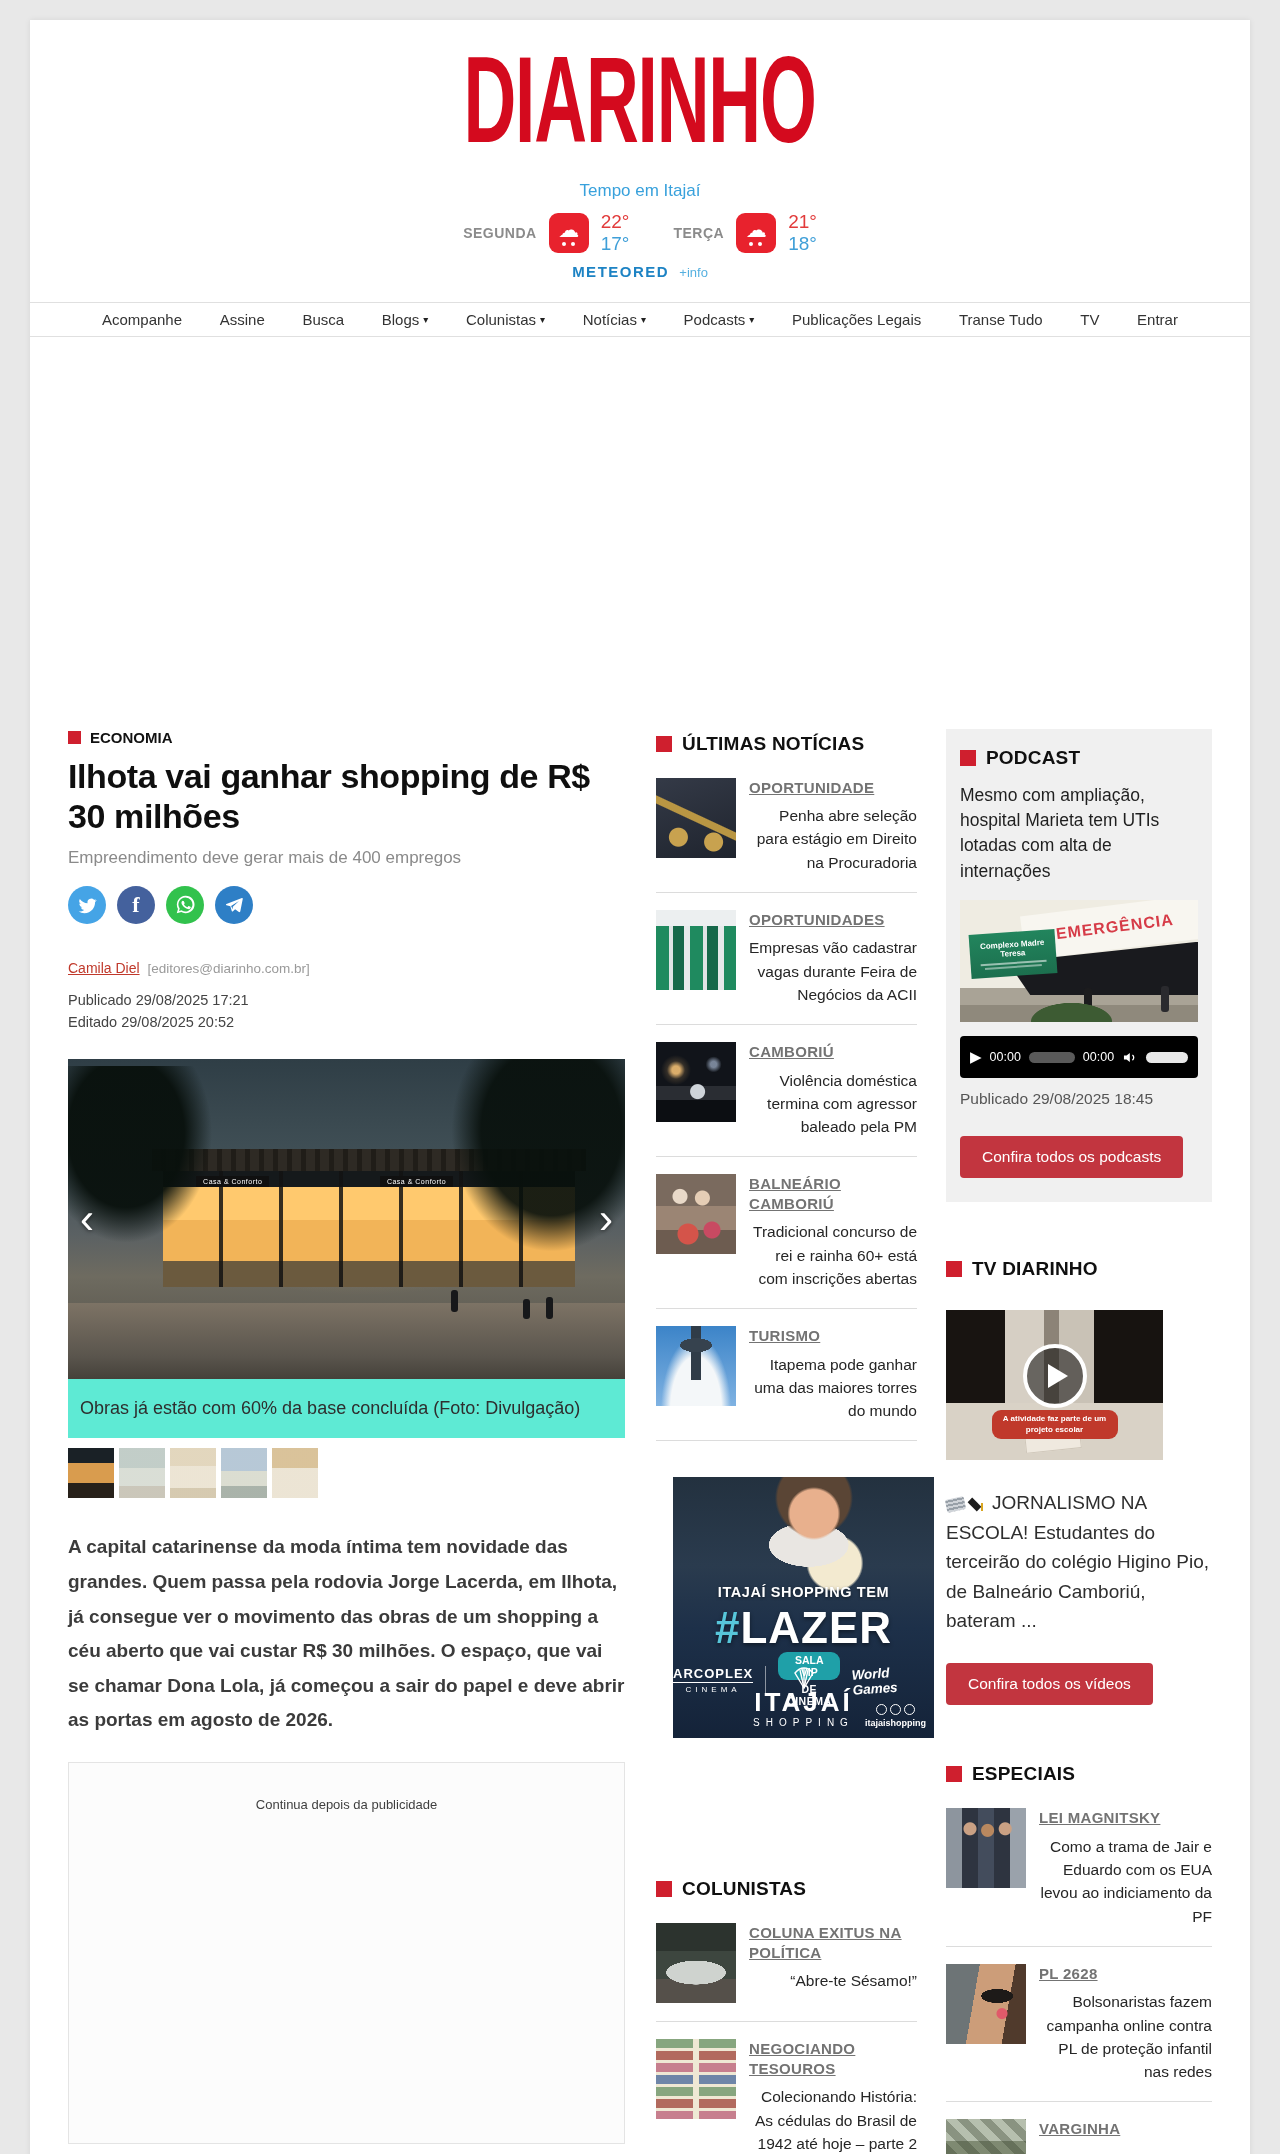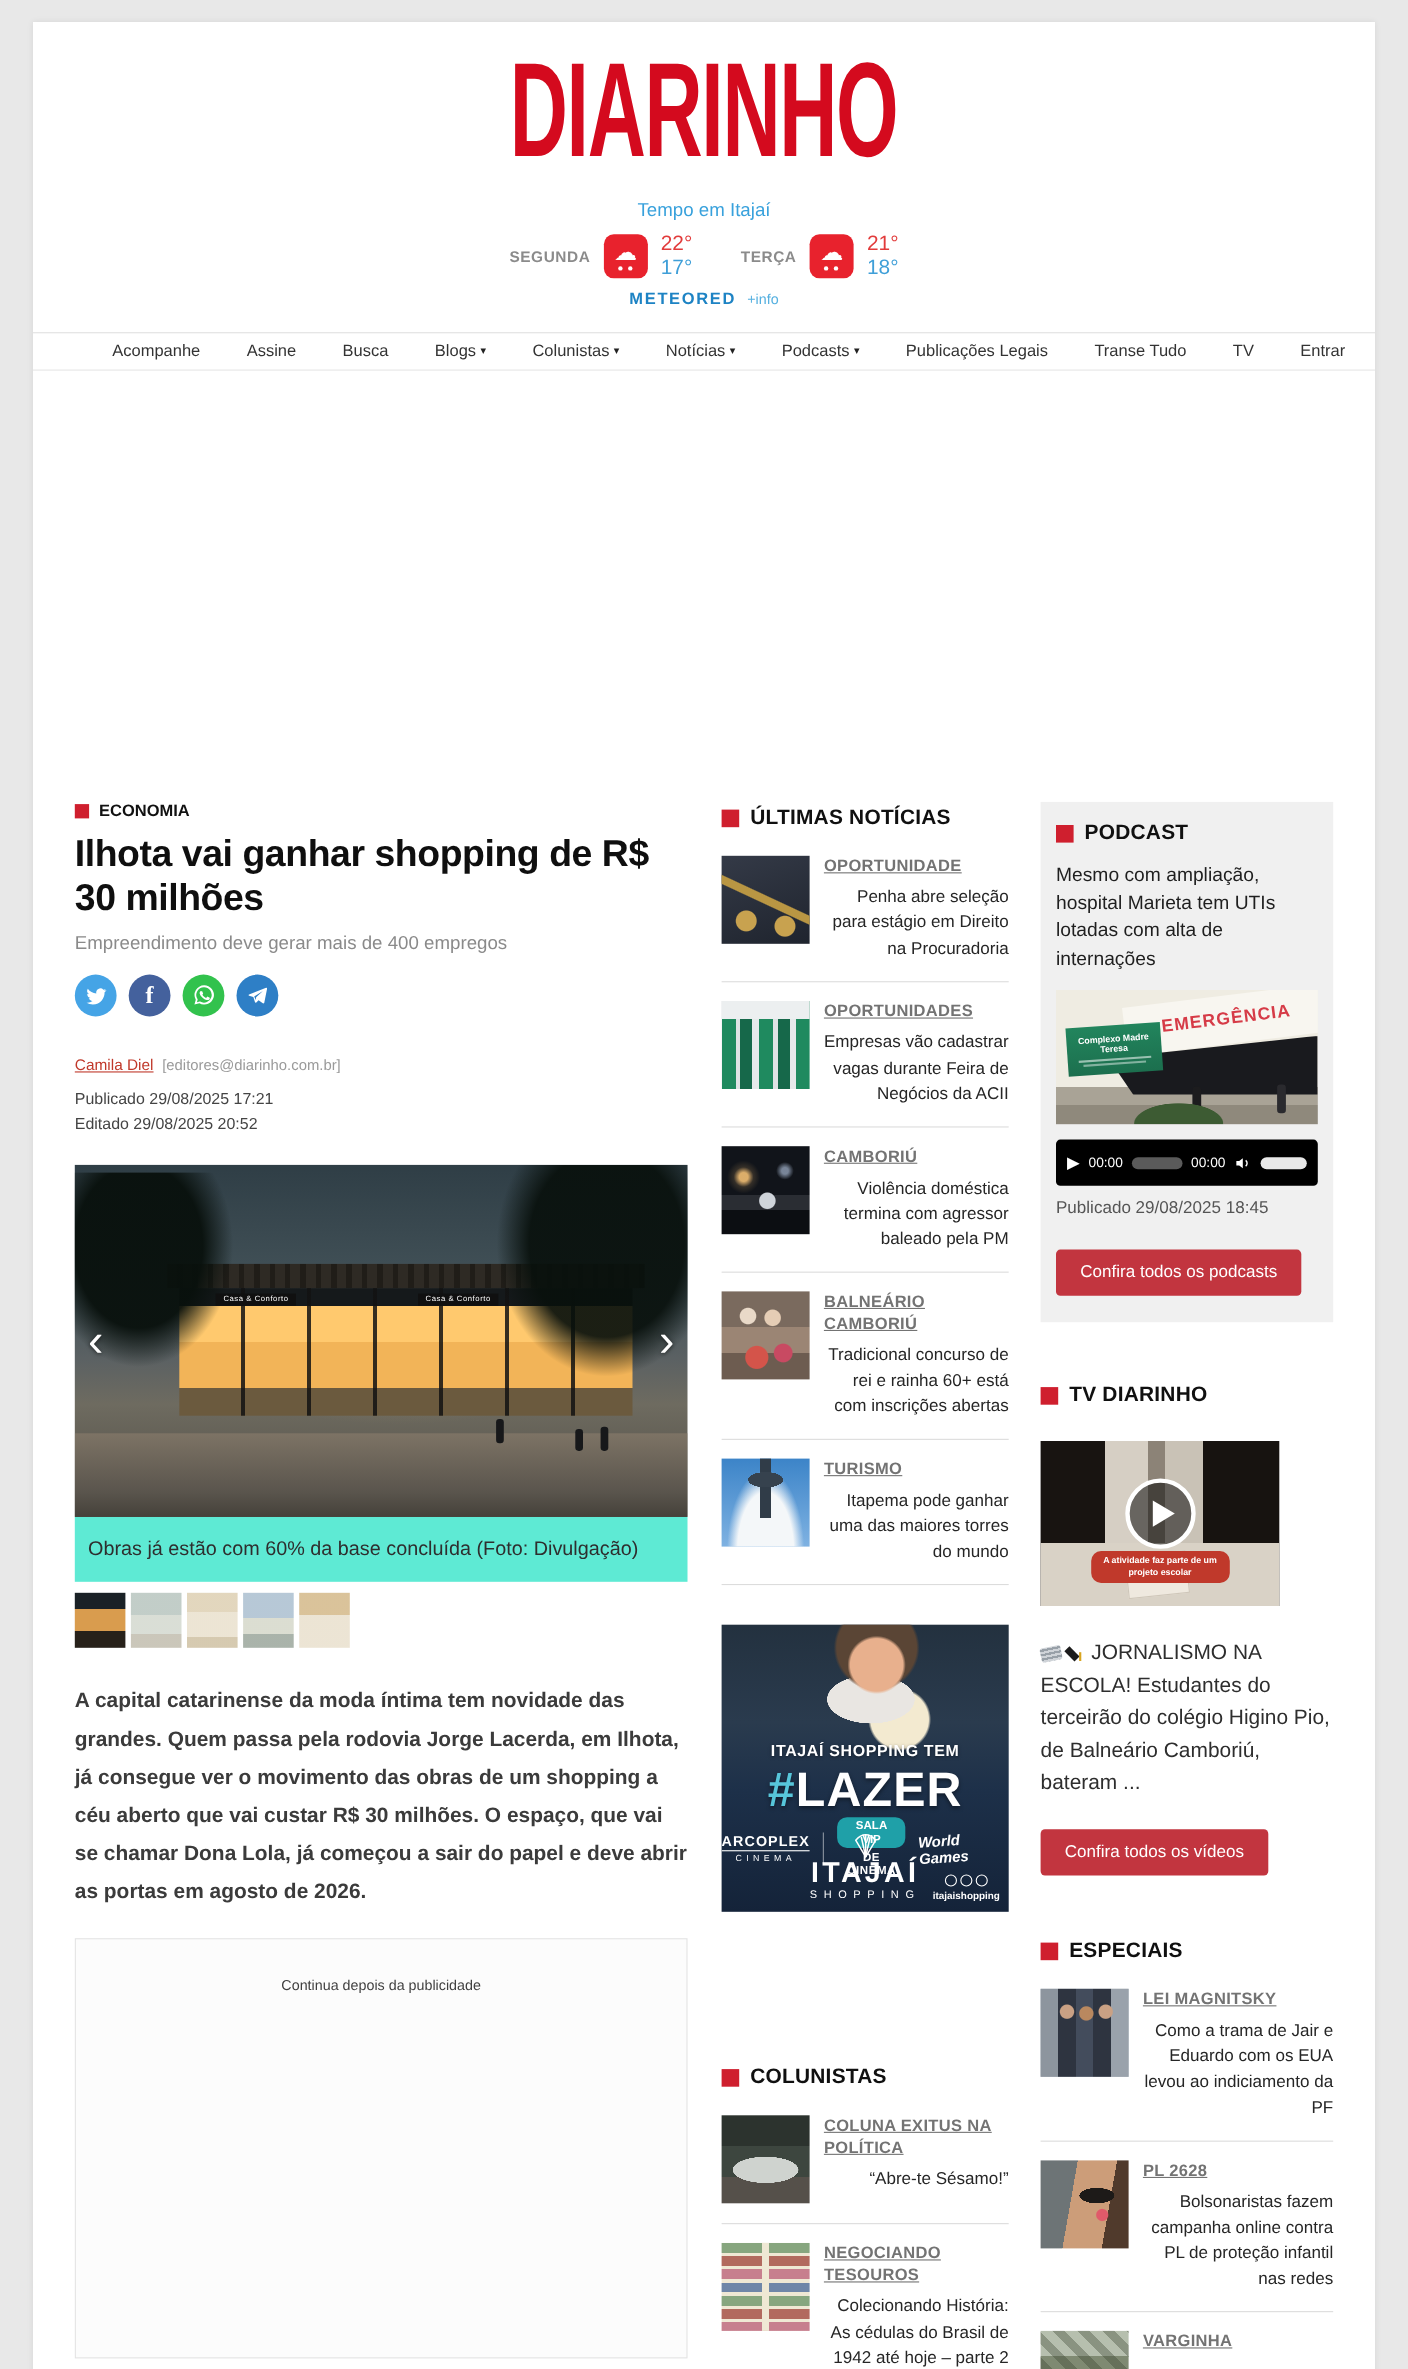--- a/index.html
+++ b/index.html
@@ -27,21 +27,21 @@
              background:#fff; border-radius:50%; box-shadow:9px 0 0 #fff; }
   .wx-temps { display:flex; flex-direction:column; line-height:1.15; text-align:left; }
   .wx-hi { font-size:19px; color:#e23b3b; }
   .wx-lo { font-size:19px; color:#3f9fd8; }
   .wx-provider { margin-top:8px; font-size:15px; }
   .wx-provider .brand { font-weight:700; color:#1d83c4; letter-spacing:1.5px; }
   .wx-provider .more { color:#55b0e0; font-size:13px; margin-left:6px; cursor:pointer; }
 
   
   .navbar { margin-top:22px; border-top:1px solid #e0e0e0; border-bottom:1px solid #e0e0e0;
-            display:flex; align-items:center; justify-content:space-between; padding:8px 27px 8px 72px; }
+            display:flex; align-items:center; justify-content:space-between; padding:8px 72px 8px 72px; }
   .nav-item { font-size:15px; color:#333; cursor:pointer; white-space:nowrap; display:flex; align-items:center; gap:4px; }
   .nav-caret { font-size:10px; color:#222; }
 
   .ad-top { height:392px; background:#fff; }
 
   
   .content { display:flex; padding:0 38px; gap:31px; }
   .col-main { width:557px; flex:none; }
   .col-mid  { width:261px; flex:none; margin-left:0; }
   .col-right{ width:266px; flex:none; margin-left:-2px; }
@@ -159,21 +159,21 @@
     linear-gradient(180deg,#b6bfae 0 28%, #7f8a72 28% 75%, #9b9484 75%);}
 
   
   .mid-head { margin-top:4px; }
   .adsq { margin-top:36px; width:261px; height:261px; position:relative; overflow:hidden; cursor:pointer;
     background:
       radial-gradient(circle at 54% 14%, #e8b08d 0 9%, transparent 10%),
       radial-gradient(circle at 54% 8%, #5a4535 0 13%, transparent 14%),
       radial-gradient(ellipse 40px 22px at 52% 26%, #e9e6e2 0 99%, transparent 100%),
       radial-gradient(circle at 62% 33%, #f3ead0 0 11%, transparent 12%),
-      linear-gradient(180deg,#23313f 0%,#2a3b4e 34%,#1d3049 58%,#142339 100%);}
+      linear-gradient(180deg,#23313f 0%,#2a3b4e 34%,#1d3049 58%,#142339 100%); margin-left: 17px;}
   .adsq .l1 { position:absolute; top:41%; width:100%; text-align:center; color:#fff; font-weight:700;
               font-size:14.5px; letter-spacing:.6px; text-shadow:0 1px 3px rgba(0,0,0,.5); }
   .adsq .l2 { position:absolute; top:48%; width:100%; text-align:center; font-weight:700; font-size:44px;
               letter-spacing:1px; color:#fff; text-shadow:0 2px 4px rgba(0,0,0,.45); }
   .adsq .l2 .hash { color:#57c6da; }
   .adsq .logos { position:absolute; top:67%; left:0; right:0; display:flex; justify-content:center; align-items:center; gap:12px; color:#fff; }
   .adsq .arco { text-align:center; border-right:1px solid rgba(255,255,255,.5); padding-right:12px; }
   .adsq .arco .a1 { font-weight:700; font-size:13px; letter-spacing:1px; border-bottom:1px solid #fff; padding-bottom:1px; }
   .adsq .arco .a2 { font-size:8px; letter-spacing:4px; margin-top:2px; }
   .adsq .vip .pill { background:#1fa0a8; color:#fff; font-weight:700; font-size:10.5px; padding:2px 9px; border-radius:9px; text-align:center; }

